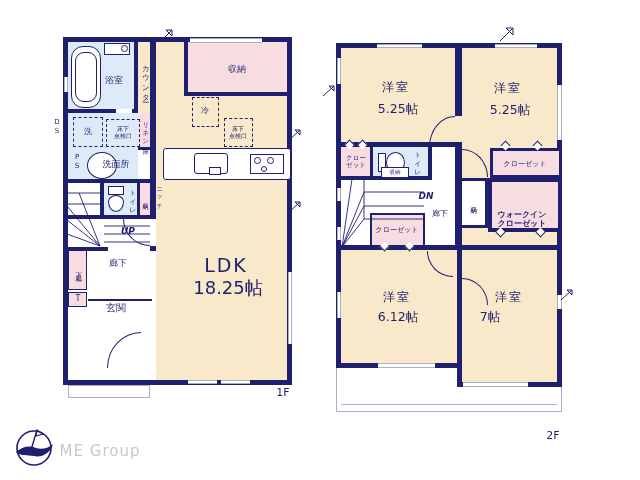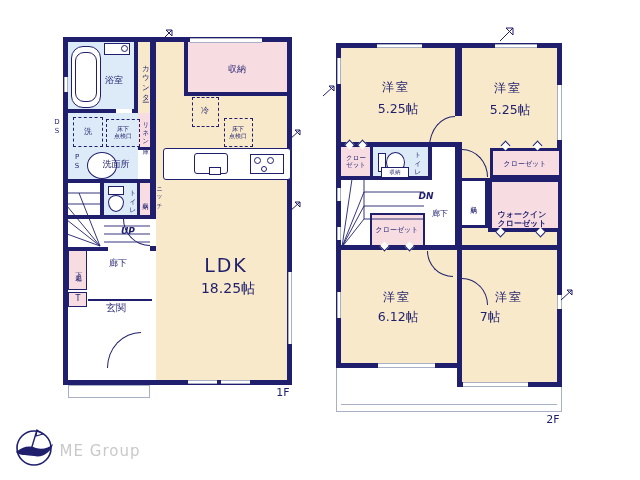--- a/index.html
+++ b/index.html
@@ -127,21 +127,21 @@
     <div class="lbl v" style="left:57px;top:127px;font-size:7px;">DS</div>
     <div class="lbl v" style="left:132px;top:198px;font-size:6.5px;">トイレ</div>
     <div class="lbl v" style="left:145px;top:199px;font-size:6px;">収納</div>
     <div class="lbl v" style="left:159px;top:195px;font-size:6px;">ニッチ</div>
     <div class="lbl it" style="left:128px;top:231px;font-size:9px;">UP</div>
     <div class="lbl" style="left:118px;top:263px;font-size:9px;">廊下</div>
     <div class="lbl v" style="left:78px;top:269px;font-size:6.5px;">下足箱</div>
     <div class="lbl" style="left:78px;top:299px;font-size:8px;">T</div>
     <div class="lbl" style="left:116px;top:308px;font-size:10px;">玄関</div>
     <div class="lbl" style="left:226px;top:266px;font-size:19px;letter-spacing:2px;">LDK</div>
-    <div class="lbl" style="left:228px;top:288px;font-size:14px;">18.25帖</div>
+    <div class="lbl" style="left:228px;top:288px;font-size:18px;">18.25帖</div>
     <div class="lbl" style="left:237px;top:69px;font-size:9px;">収納</div>
     <div class="lbl" style="left:205px;top:111px;font-size:8px;">冷</div>
     <div class="lbl" style="left:238px;top:133px;font-size:6px;">
       <span>床下</span><br>
       <span>点検口</span>
     </div>
     <div class="lbl" style="left:283px;top:393px;font-size:11px;">1F</div>
   </div>
 
   <div>
@@ -228,21 +228,21 @@
     <div class="lbl" style="left:395px;top:172px;font-size:5.5px;">収納</div>
     <div class="lbl" style="left:525px;top:164px;font-size:7px;">クローゼット</div>
     <div class="lbl" style="left:522px;top:203px;font-size:8px;font-weight:bold;margin-top:16px;">
       <span>ウォークイン</span><br>
       <span>クローゼット</span>
     </div>
     <div class="lbl v" style="left:473px;top:202px;font-size:6.5px;">収納</div>
     <div class="lbl it" style="left:426px;top:196px;font-size:9px;">DN</div>
     <div class="lbl" style="left:440px;top:214px;font-size:8px;">廊下</div>
     <div class="lbl" style="left:397px;top:230px;font-size:7px;">クローゼット</div>
-    <div class="lbl" style="left:553px;top:420px;font-size:11px;">2F</div>
+    <div class="lbl" style="left:553px;top:436px;font-size:11px;">2F</div>
   </div>
 
   <div>
     <svg style="left:12px;top:426px;" width="44" height="44" viewBox="0 0 44 44">
       <circle cx="22" cy="22" r="17" fill="none" stroke="var(--wall)" stroke-width="1.6"></circle>
       <path d="M25 4 L19 24" stroke="var(--wall)" stroke-width="1.4" fill="none"></path>
       <path d="M25 4 L31 8 L24 10 Z" fill="none" stroke="var(--wall)" stroke-width="1.2"></path>
       <path d="M4 26 C10 21 17 19 24 22 C30 24 37 22 41 18 C39 26 31 32 22 30 C15 29 8 30 4 26 Z" fill="var(--wall)"></path>
     </svg>
     <div class="lbl" style="left:100px;top:452px;font-size:15px;color:var(--logo);letter-spacing:1px;transform:translate(-50%,-50%);">ME Group</div>

